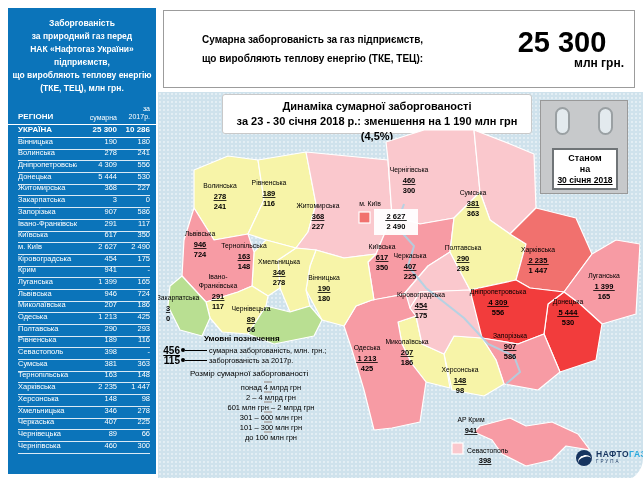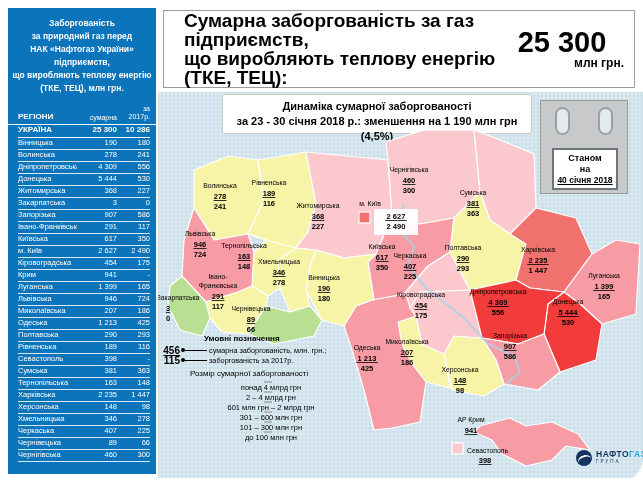--- a/index.html
+++ b/index.html
@@ -7,29 +7,29 @@
   .stage{position:relative;width:643px;height:482px;background:#fff;font-family:"Liberation Sans",sans-serif;overflow:hidden;border-radius:24px;}
 
   
   .sidebar{position:absolute;left:8px;top:8px;width:148px;height:466px;background:#0b74ba;color:#fff;}
   .sb-title{padding:9px 4px 0 4px;text-align:center;font-weight:bold;font-size:8.5px;line-height:13px;}
   .sb-head{display:flex;align-items:flex-end;padding:10px 6px 3px 10px;border-bottom:1px solid #fff;}
   .sb-head .h-region{flex:1;font-weight:bold;font-size:8px;}
   .sb-head .h-total{width:40px;text-align:right;font-size:7px;}
   .sb-head .h-year{width:33px;text-align:right;font-size:7px;line-height:8px;}
   .sb-table{padding:0 6px 0 10px;}
-  .trow{display:flex;align-items:flex-start;height:11.7px;border-bottom:1px solid rgba(255,255,255,.85);font-size:7.5px;padding-bottom:11px;}
+  .trow{display:flex;align-items:flex-end;height:11.7px;border-bottom:1px solid rgba(255,255,255,.85);font-size:7.5px;padding-bottom:3px;}
   .trow.total{height:13px;font-weight:bold;font-size:8px;border-bottom:1px solid #fff;}
   .c-name{flex:1;white-space:nowrap;overflow:hidden;}
   .c-total{width:40px;text-align:right;}
   .c-year{width:33px;text-align:right;}
 
   
   .hdr{position:absolute;left:163px;top:10px;width:472px;height:78px;background:#fff;border:1px solid #9c9c9c;display:flex;align-items:center;}
-  .hdr-title{margin-left:20px;font-weight:bold;font-size:19px;line-height:19px;color:#000;flex:1;}
+  .hdr-title{margin-left:38px;font-weight:bold;font-size:10px;line-height:19px;color:#000;flex:1;}
   .hdr-amount{width:128px;text-align:center;margin-right:8px;}
   .hdr-amount .big{font-weight:bold;font-size:29px;line-height:28px;}
   .hdr-amount .unit{font-weight:bold;font-size:12px;text-align:right;padding-right:2px;}
 
   
   .map-area{position:absolute;left:158px;top:92px;width:581px;height:386px;background-color:#cfe2ec;background-image:radial-gradient(rgba(255,255,255,.45) .7px,transparent .8px);background-size:4px 4px;}
   .dyn-box{position:absolute;left:64px;top:2px;width:310px;height:40px;background:#fff;border:1px solid #c9c9c9;border-radius:3px;text-align:center;font-weight:bold;font-size:11px;line-height:15px;padding-top:4px;}
   svg.map{position:absolute;left:0;top:0;}
   svg.map text{font-family:"Liberation Sans",sans-serif;}
   .rg-name{font-size:6.8px;fill:#000;}
@@ -428,21 +428,21 @@
           </div>
         </div>
     </div>
 
     <div class="calendar">
       <div class="cal-hole h1"></div>
       <div class="cal-hole h2"></div>
       <div class="cal-box">
         <span style="display:block">Станом</span>
         <span style="display:block">на</span>
-        <span class="date" style="display:block">40 січня 2018</span>
+        <span class="date" style="display:block">30 січня 2018</span>
       </div>
     </div>
 
     <div class="logo">
       <div class="logo-mark"></div>
       <div class="logo-txt">
         <div class="logo-name">
           <span class="dark">НАФТО</span><span class="light">ГАЗ</span>
         </div>
         <div class="logo-sub">ГРУПА</div>

